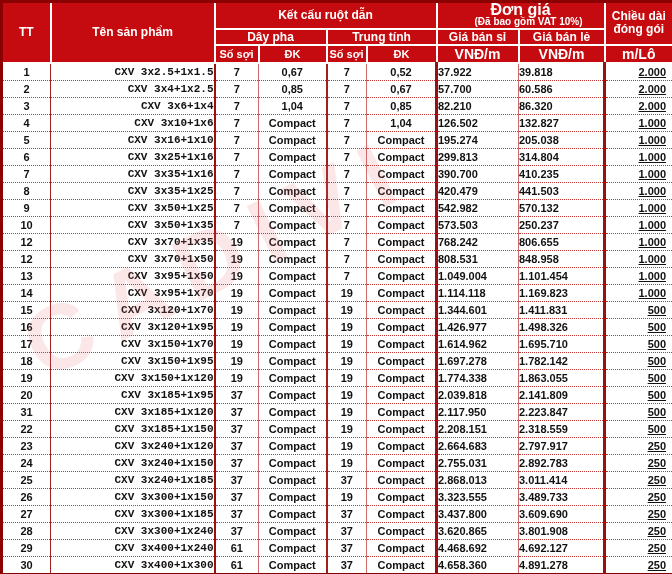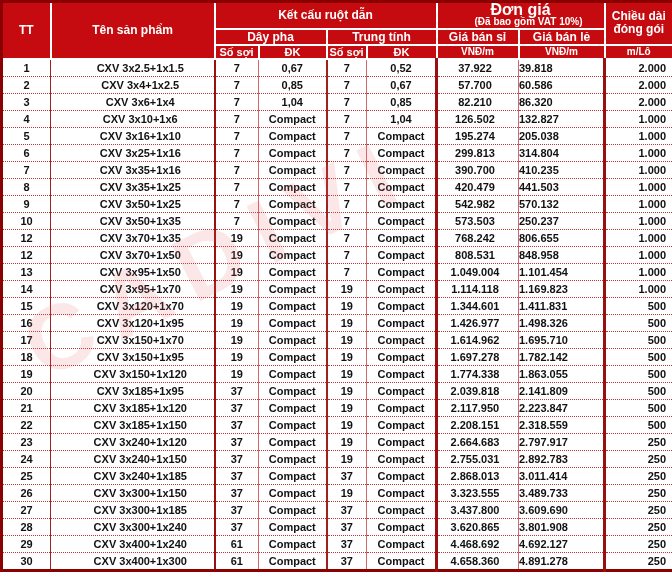--- a/index.html
+++ b/index.html
@@ -31,49 +31,49 @@
     background:var(--header-bg);
     color:#fff;
     font-weight:bold;
     vertical-align:middle;
     border:2px solid #ffffff;
     padding:0;
     overflow:hidden;
   }
   tr.hr1 th{height:27px;font-size:12px;}
   tr.hr2 th{height:16px;font-size:12px;}
-  tr.hr3 th{height:11px;font-size:10px;font-weight:bold;}
+  tr.hr3 th{height:11px;font-size:14px;font-weight:bold;}
   th.h-structure{font-size:13px;}
   th.h-length{font-size:12px;line-height:13px;}
   .pg-line1{font-size:16px;line-height:13px;}
   .pg-line2{font-size:10px;font-weight:bold;line-height:11px;margin-left:16px;}
   tr.hr3 th.h-small{font-size:11px;}
   
   tbody td{
     height:16px;
     line-height:16px;
     font-size:11px;
     font-weight:bold;
     color:#111;
     white-space:nowrap;
     overflow:hidden;
     border-top:1px dotted var(--dot);
     padding:0;
     background:transparent;
   }
   tbody tr:first-child td{border-top:none;}
   td.c-tt{text-align:center;}
-  td.c-name{text-align:center;padding-left:16px;border-left:1px solid var(--line-med);}
+  td.c-name{text-align:right;padding-left:16px;border-left:1px solid var(--line-med);font-family:Liberation Mono, monospace;}
   td.c-strands-a{text-align:center;border-left:2px solid var(--line-thick);}
   td.c-dk-a{text-align:center;border-left:1px solid var(--line-thin);}
   td.c-strands-b{text-align:center;border-left:2px solid var(--line-med);}
   td.c-dk-b{text-align:center;border-left:1px solid var(--line-thin);}
-  td.c-wholesale{text-align:center;padding-right:6px;border-left:3px solid var(--line-thick);}
+  td.c-wholesale{text-align:left;padding-right:6px;border-left:3px solid var(--line-thick);}
   td.c-retail{text-align:left;padding-right:6px;border-left:1px solid var(--line-thin);}
-  td.c-pack{text-align:right;padding-right:6px;border-left:3px solid var(--line-thick);}
+  td.c-pack{text-align:right;padding-right:6px;border-left:3px solid var(--line-thick);text-decoration:underline;}
   
   .watermark{
     position:absolute;
     left:30px;top:300px;
     width:640px;
     font-size:92px;
     font-weight:bold;
     letter-spacing:18px;
     color:var(--wm-color);
     transform:rotate(-27deg);
@@ -345,21 +345,21 @@
           <td class="c-name">CXV 3x185+1x95</td>
           <td class="c-strands-a">37</td>
           <td class="c-dk-a">Compact</td>
           <td class="c-strands-b">19</td>
           <td class="c-dk-b">Compact</td>
           <td class="c-wholesale">2.039.818</td>
           <td class="c-retail">2.141.809</td>
           <td class="c-pack">500</td>
         </tr>
         <tr>
-          <td class="c-tt">21</td>
+          <td class="c-tt">31</td>
           <td class="c-name">CXV 3x185+1x120</td>
           <td class="c-strands-a">37</td>
           <td class="c-dk-a">Compact</td>
           <td class="c-strands-b">19</td>
           <td class="c-dk-b">Compact</td>
           <td class="c-wholesale">2.117.950</td>
           <td class="c-retail">2.223.847</td>
           <td class="c-pack">500</td>
         </tr>
         <tr>

